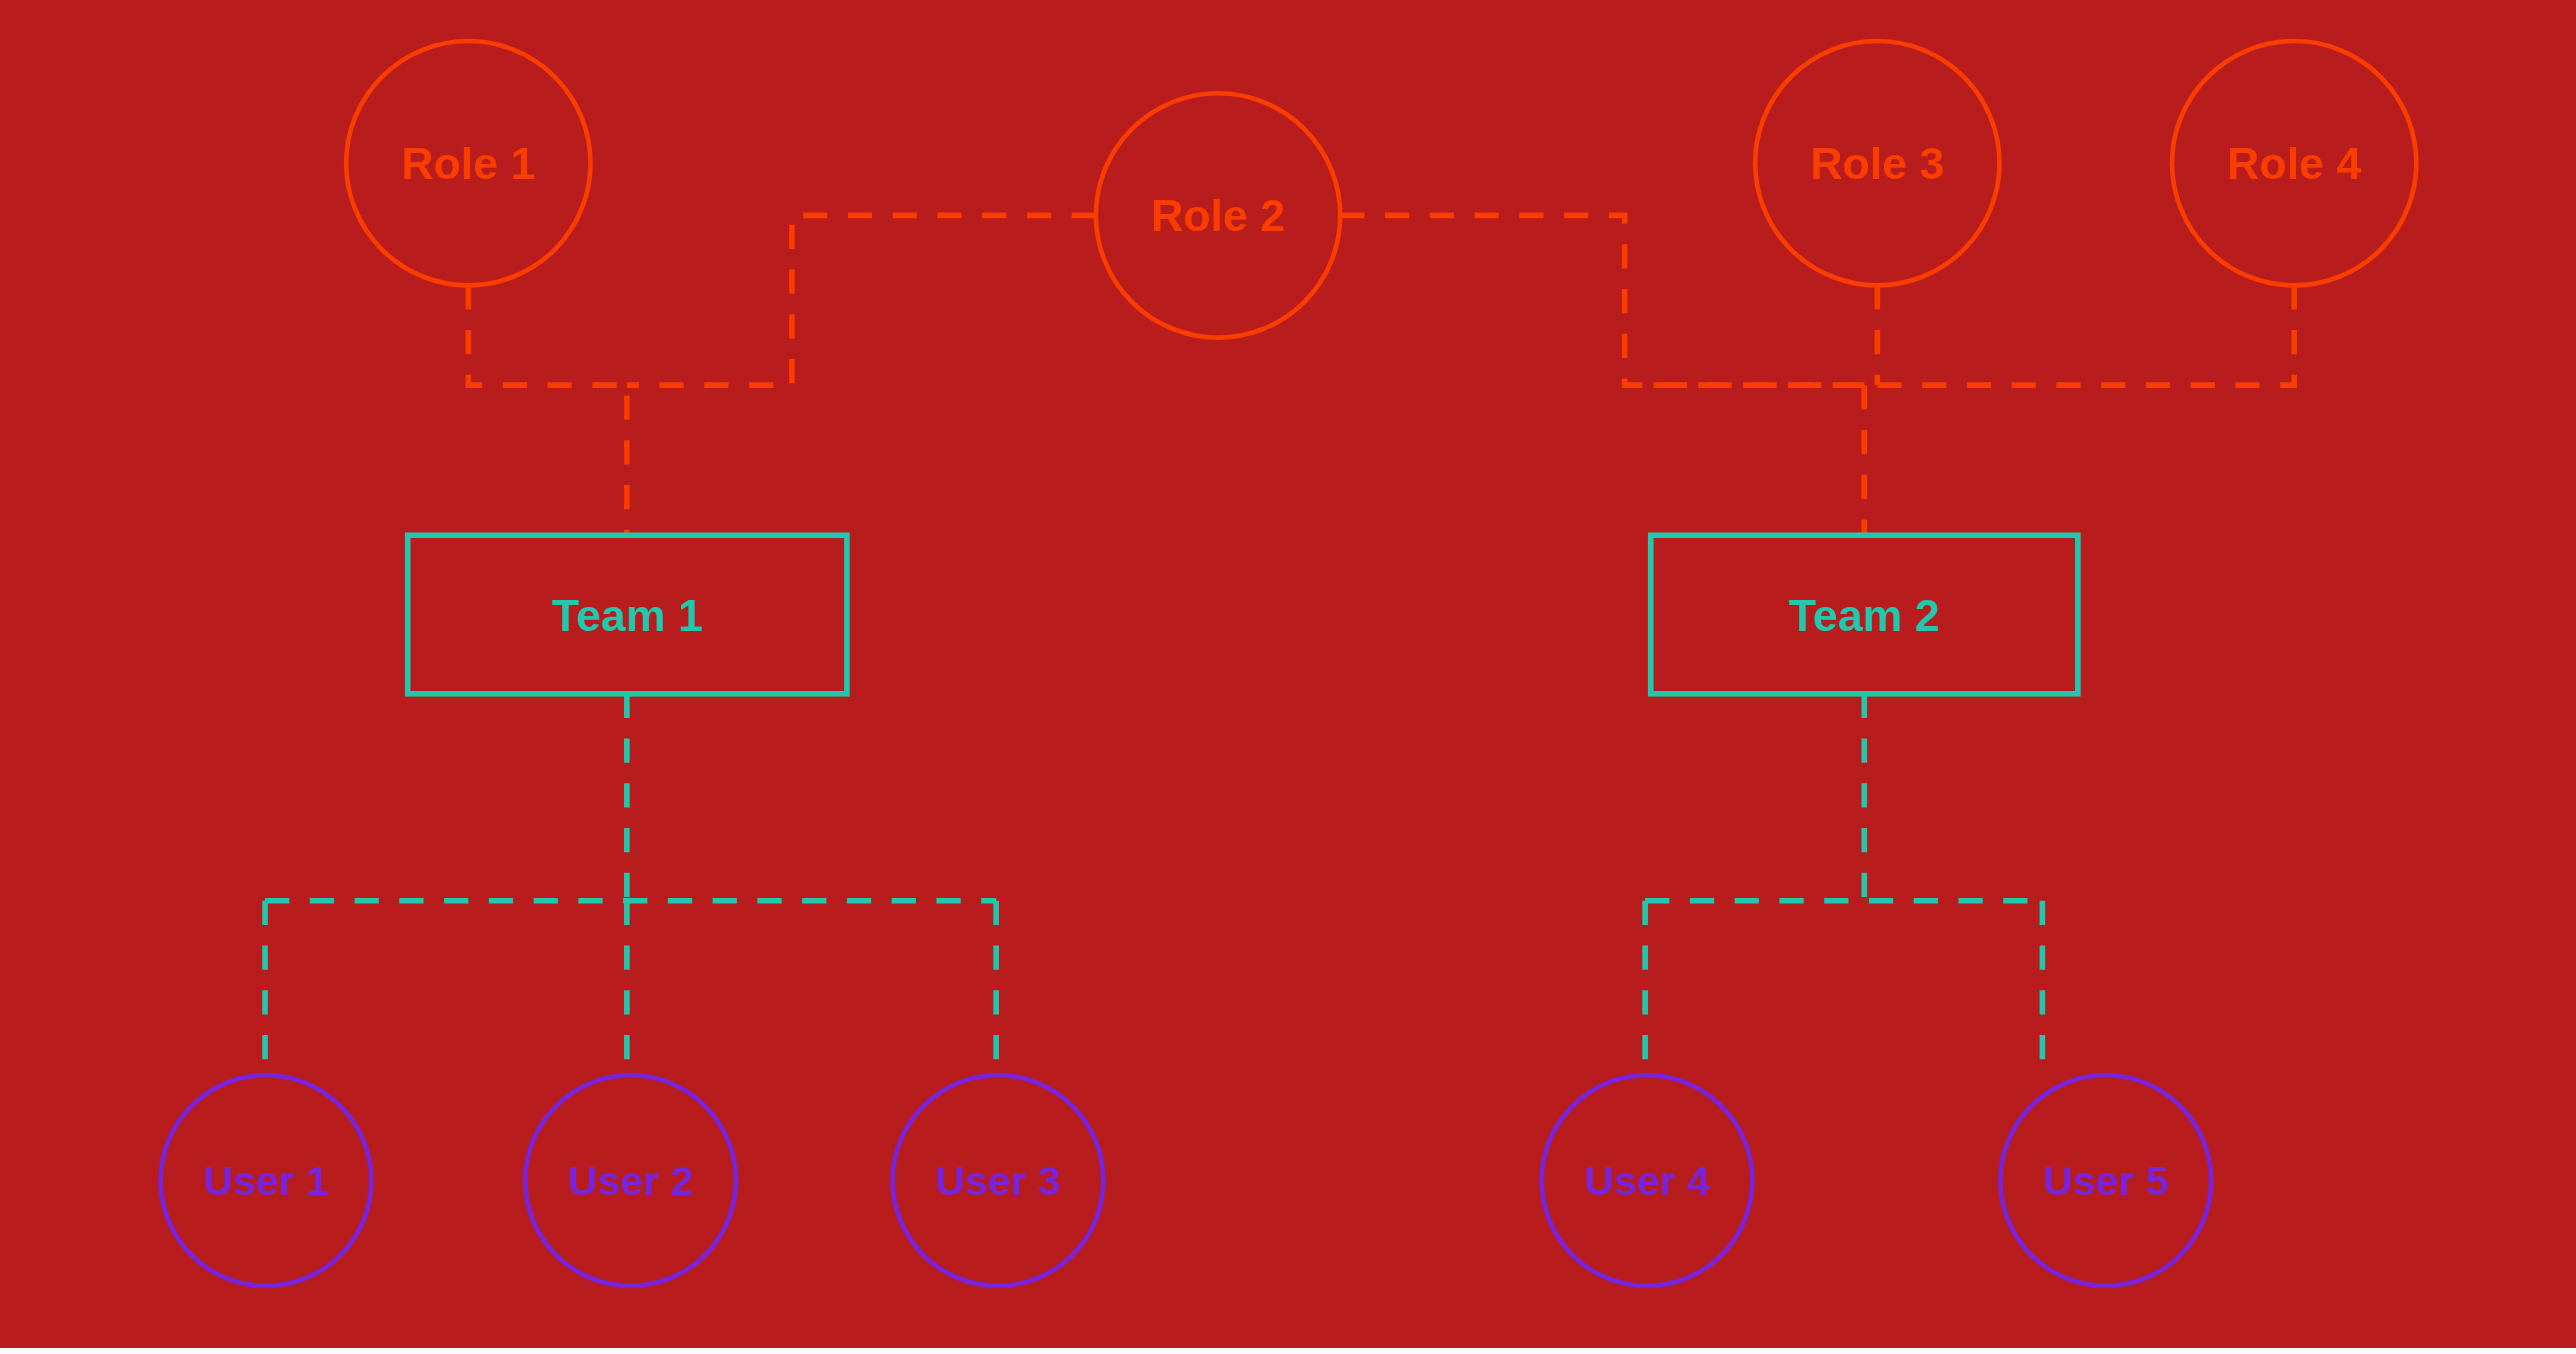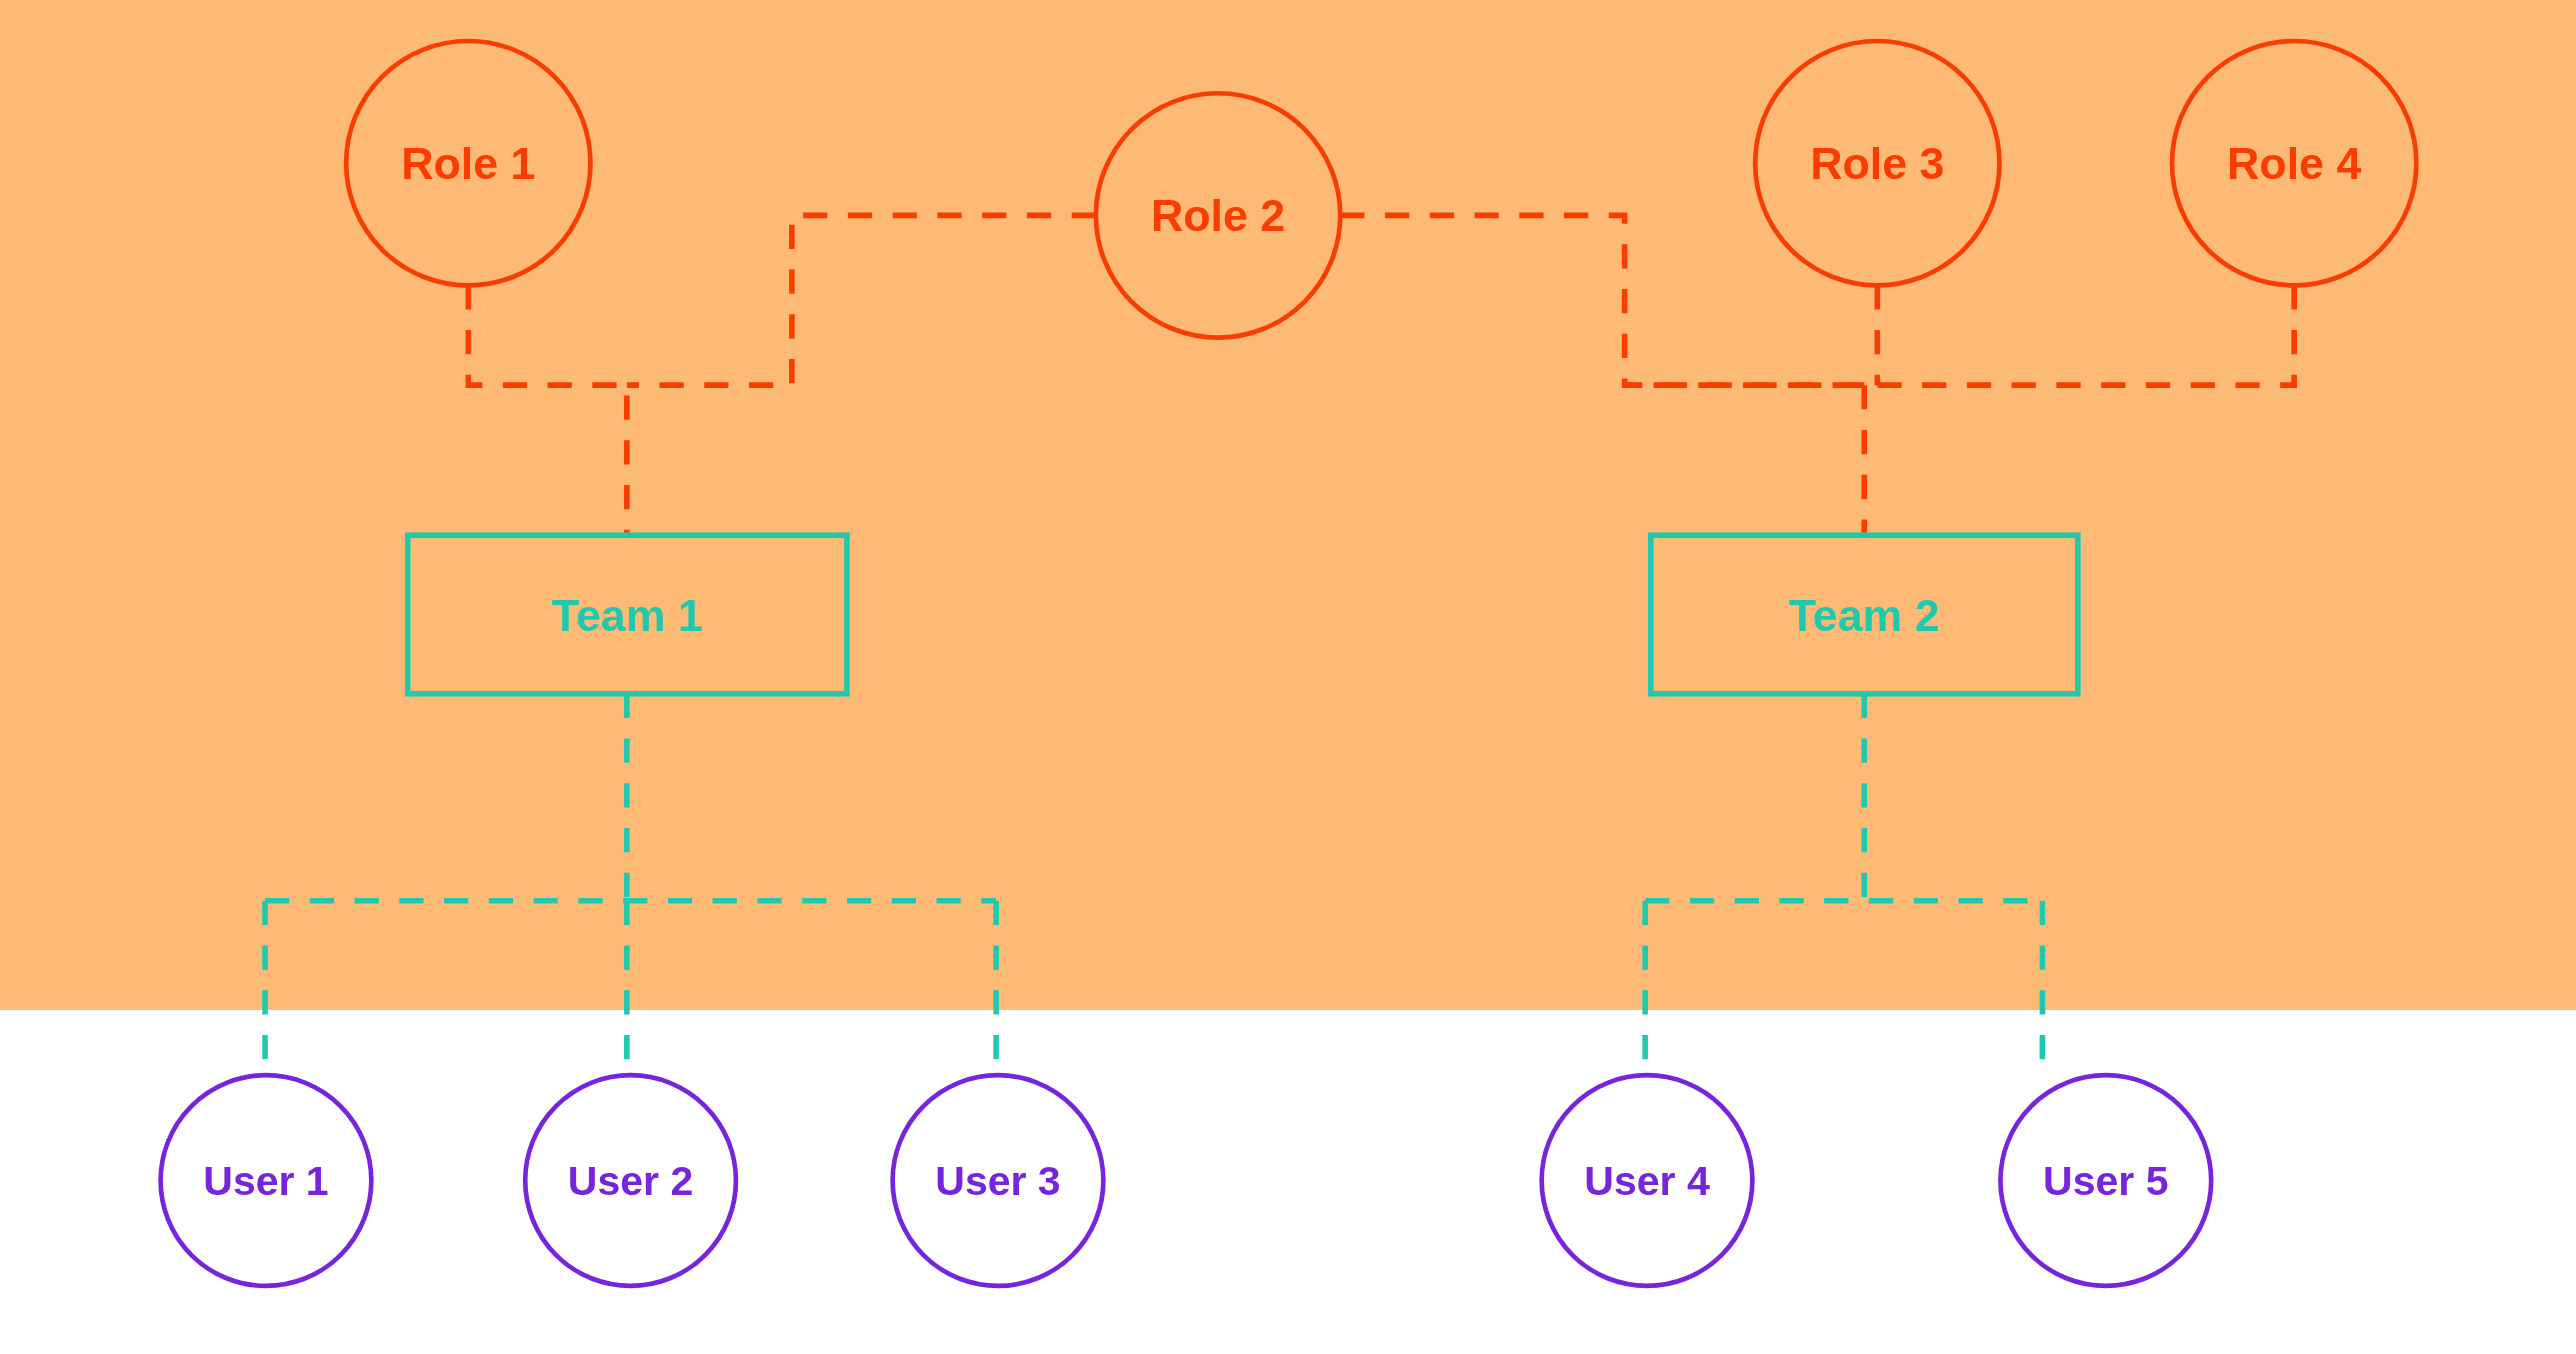--- a/index.html
+++ b/index.html
@@ -9,22 +9,22 @@
   }
   body {
     width: 2576px;
     height: 1354px;
     font-family: "Liberation Sans", sans-serif;
     overflow: hidden;
   }
   #diagram-root {
     position: relative;
     width: 2576px;
-    height: 1010px;
-    background: #fdba74;
+    height: 1348px;
+    background: #b91c1c;
   }
   svg.canvas {
     position: absolute;
     top: 0;
     left: 0;
     width: 2576px;
     height: 1354px;
     display: block;
   }
   .node-label {

